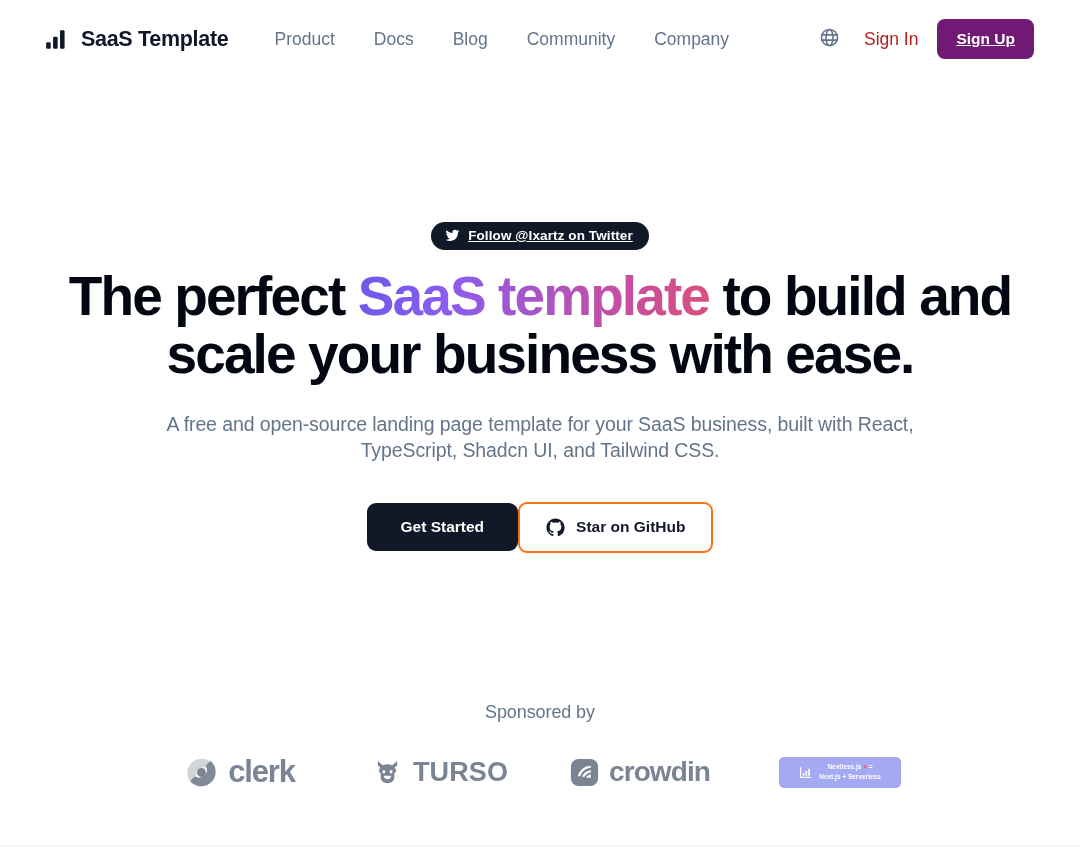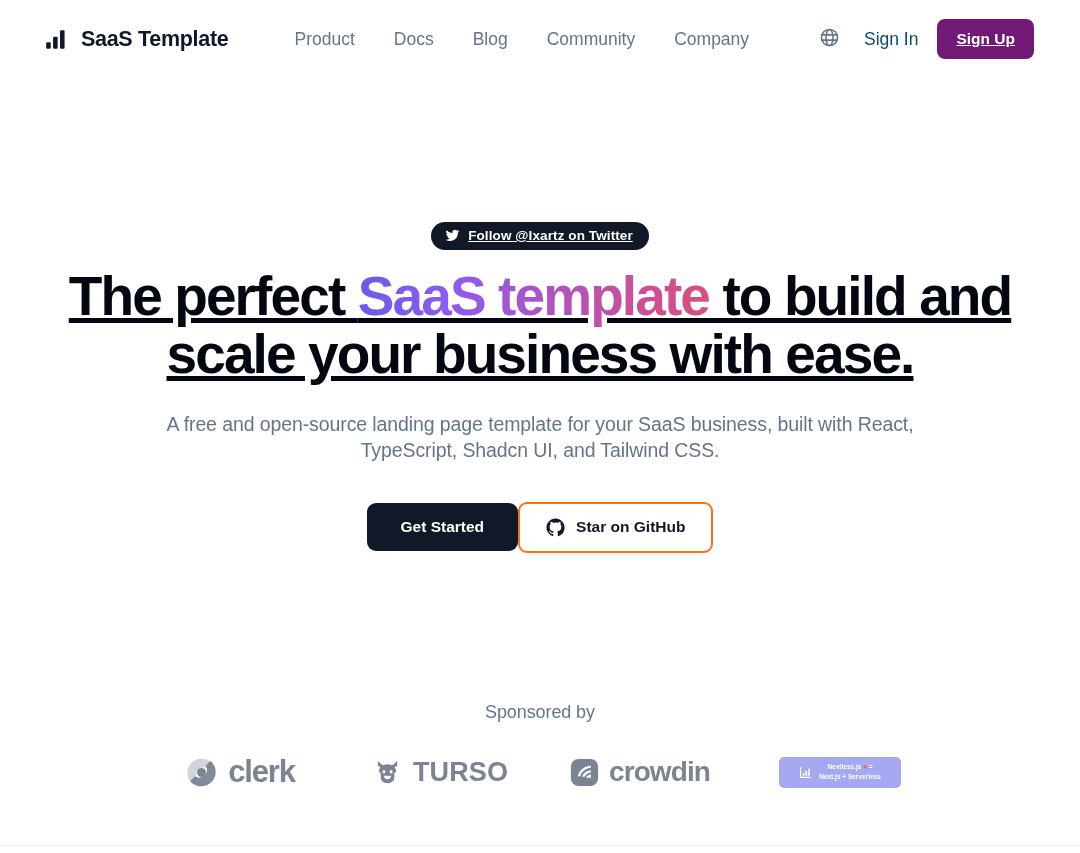--- a/index.html
+++ b/index.html
@@ -37,21 +37,21 @@
     font-weight: 700;
     color: #0f172a;
     letter-spacing: -0.3px;
     white-space: nowrap;
   }
 
   .nav {
     display: flex;
     align-items: center;
     gap: 39px;
-    margin-left: 66px;
+    margin-left: 46px;
   }
   .nav-link {
     font-size: 17.5px;
     color: #64748b;
     text-decoration: none;
     white-space: nowrap;
     cursor: pointer;
   }
 
   .header-right {
@@ -61,21 +61,21 @@
     gap: 19px;
   }
   .globe-btn {
     width: 30px; height: 30px;
     display: flex; align-items: center; justify-content: center;
     cursor: pointer;
     background: none; border: none;
   }
   .signin-link {
     font-size: 17.5px;
-    color: #0c4a6e;
+    color: #b91c1c;
     text-decoration: none;
     white-space: nowrap;
     cursor: pointer;
   }
   .signup-btn {
     background: #701a75;
     color: #ffffff;
     font-size: 15.5px;
     font-weight: 600;
     font-family: inherit;
@@ -110,21 +110,20 @@
   .twitter-badge svg { display: block; }
 
   .headline {
     margin-top: 17px;
     font-size: 55px;
     line-height: 1.06;
     font-weight: 700;
     letter-spacing: -1.9px;
     color: #030712;
     padding: 0 60px;
-    text-decoration: underline;
   }
   .grad {
     background-image: linear-gradient(90deg, #6d5ae8 0%, #8b5cf0 25%, #a855c8 50%, #c44fa4 72%, #d9507e 100%);
     -webkit-background-clip: text;
     background-clip: text;
     color: transparent;
     -webkit-text-fill-color: transparent;
   }
 
   .subtitle {

